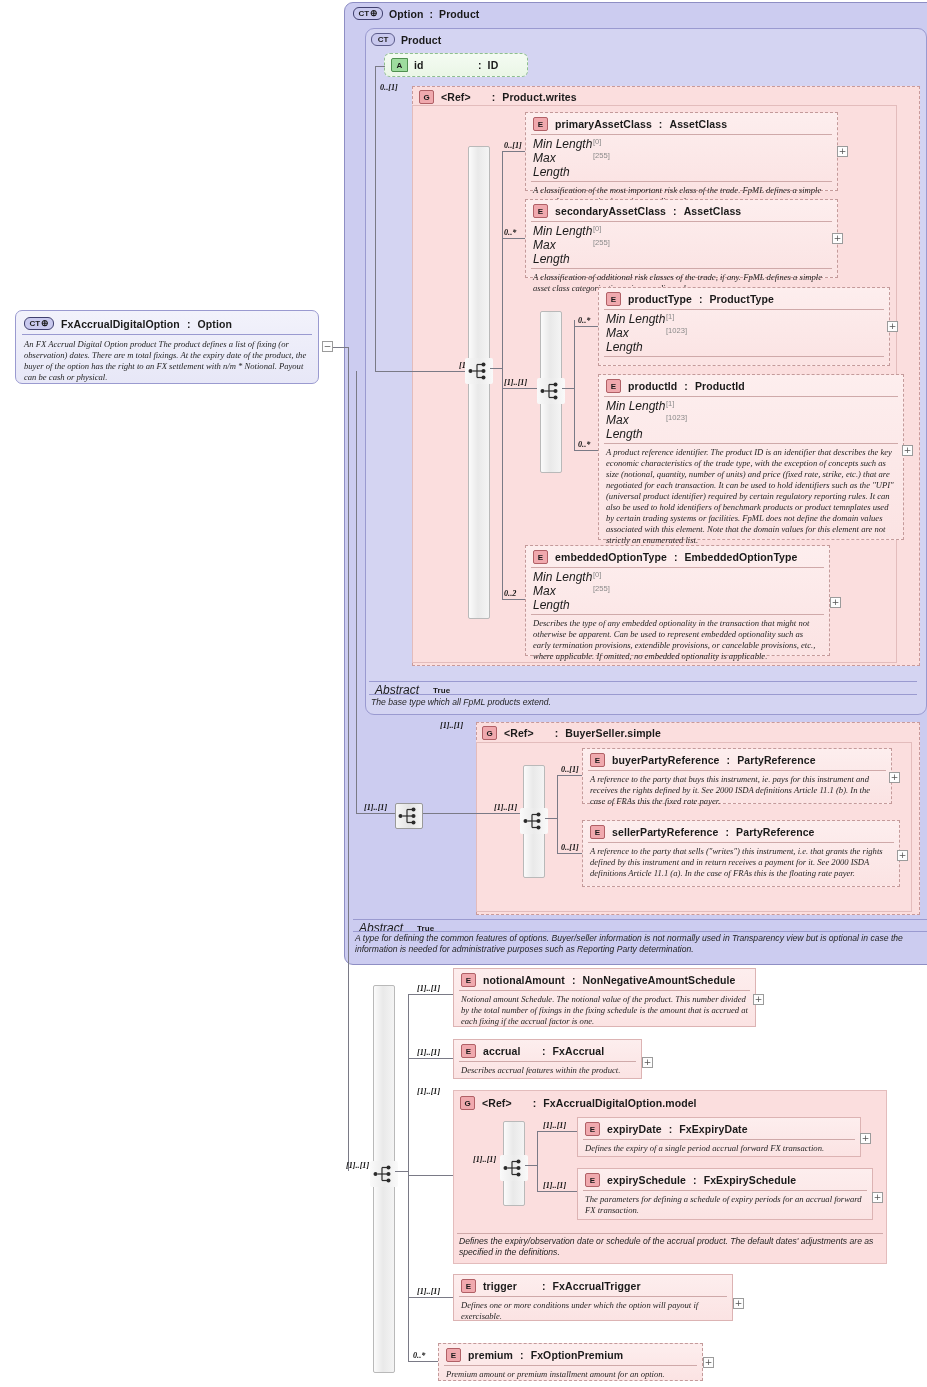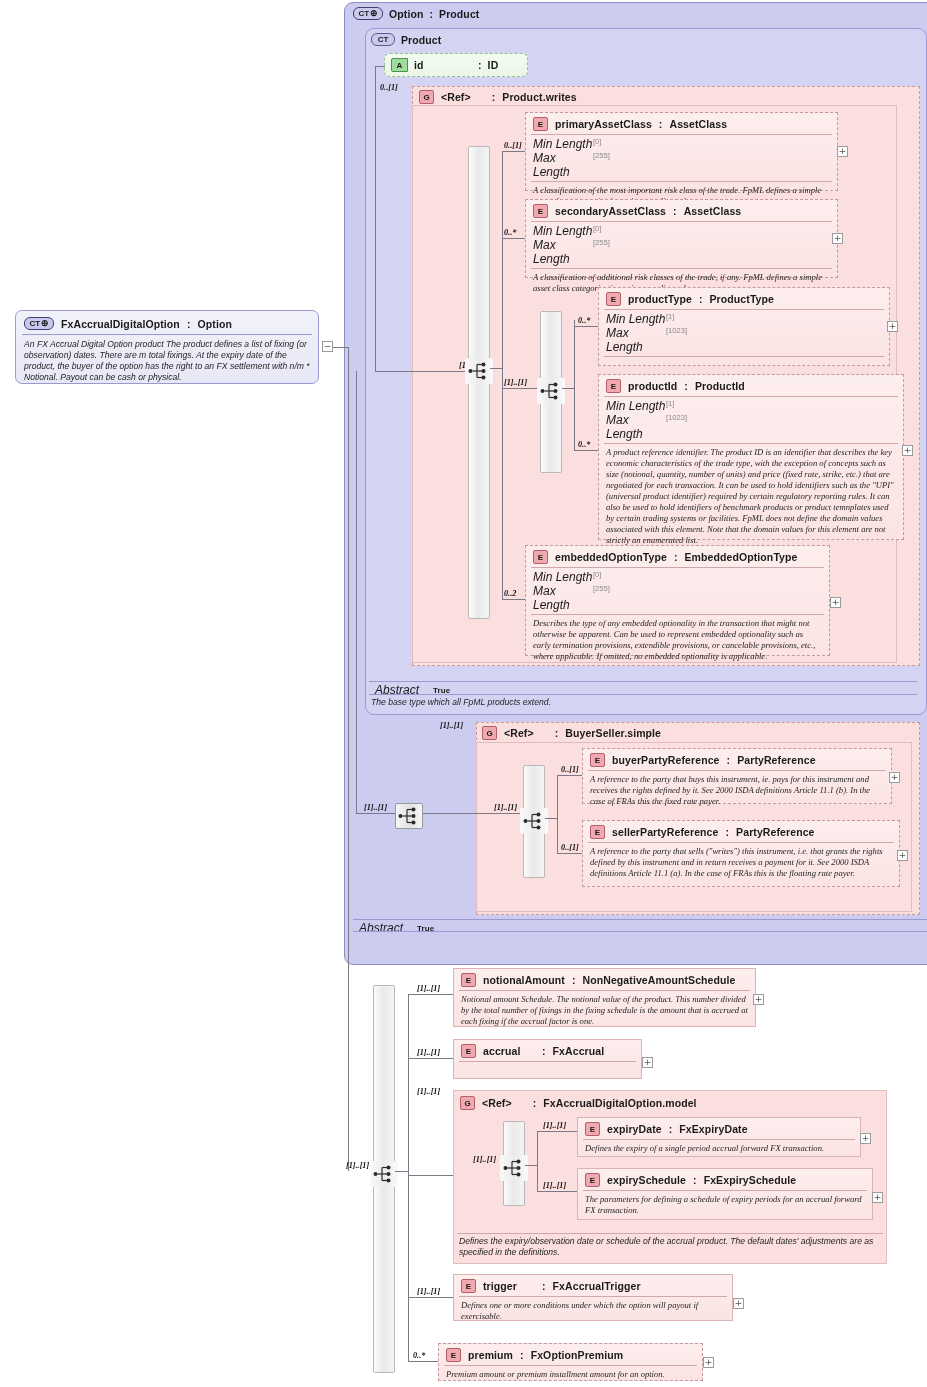--- a/index.html
+++ b/index.html
@@ -45,21 +45,21 @@
   }
   .cbox-title { position:absolute; left:9px; top:6px; display:flex; align-items:center; gap:6px; }
 
   
   .card-main {
     background: linear-gradient(to bottom, #f2f2fb 0%, #e7e7f7 100%);
     border:1px solid #9a9ad0; border-radius:7px;
   }
   .card-main .ttl { display:flex; align-items:center; gap:7px; padding:6px 8px 4px 8px; }
   .card-main .rule { height:1px; background:#9a9ad0; margin:0 6px; }
-  .card-main .desc { padding:4px 7px 5px 8px; }
+  .card-main .desc { padding:4px 7px 5px 8px;font-family:Liberation Serif, serif; }
 
   
   .attr-box {
     background: linear-gradient(to bottom, #f4fbf2 0%, #eaf6e6 100%);
     border:1px dashed #8fbf8f; border-radius:6px;
   }
 
   
   .grp-box { background:#fbdede; border:1px dashed #c99a9a; }
   .grp-box-solid { background:#fbdede; border:1px solid #d7aaaa; }
@@ -133,20 +133,21 @@
     <span class="hdr">:</span>
     <span class="hdr">Product</span>
   </div>
 
   <div class="abs foot-rule" style="left:341px; top:919px; width:574px;"></div>
   <div class="abs foot-row" style="left:341px; top:920px; width:574px;">
     <span class="facet-lbl">Abstract</span>
     <span class="hdr" style="font-size:8px;">True</span>
   </div>
   <div class="abs foot-rule" style="left:341px; top:931px; width:574px;"></div>
+  <div class="abs ital" style="left:343px; top:933px; width:570px;">A type for defining the common features of options. Buyer/seller information is not normally used in Transparency view but is optional in case the information is needed for administrative purposes such as Reporting Party determination.</div>
 
   <div class="abs cbox-inner" style="left:353px; top:28px; width:562px; height:687px;"></div>
   <div class="abs cbox-title" style="left:359px; top:33px;">
     <span class="tag tag-ct">CT</span>
     <span class="hdr">Product</span>
   </div>
 
   <div class="abs foot-rule" style="left:357px; top:681px; width:548px;"></div>
   <div class="abs foot-row" style="left:357px; top:682px; width:548px;">
     <span class="facet-lbl">Abstract</span>
@@ -485,20 +486,21 @@
     </div>
 
   <div class="abs ebox solid" style="left:441px; top:1039px; width:189px; height:40px;">
     <div class="ehdr">
       <span class="tag tag-e">E</span>
       <span class="hdr" style="width:52px;">accrual</span>
       <span class="hdr">:</span>
       <span class="hdr">FxAccrual</span>
     </div>
     <div class="rule"></div>
+    <div class="desc ital">Describes accrual features within the product.</div>
   </div>
   <div class="abs ln h" style="left:396px; top:1058px; width:45px;"></div>
   <div class="card-lbl" style="left:405px; top:1048px;">[1]..[1]</div>
   <div class="expander" style="left:630px; top:1057px;">
       <span>+</span>
     </div>
 
   <div class="abs grp-box-solid" style="left:441px; top:1090px; width:434px; height:174px; border-color:#e3bcbc;"></div>
   <div class="abs grp-title" style="left:448px; top:1096px;">
     <span class="tag tag-g">G</span>

